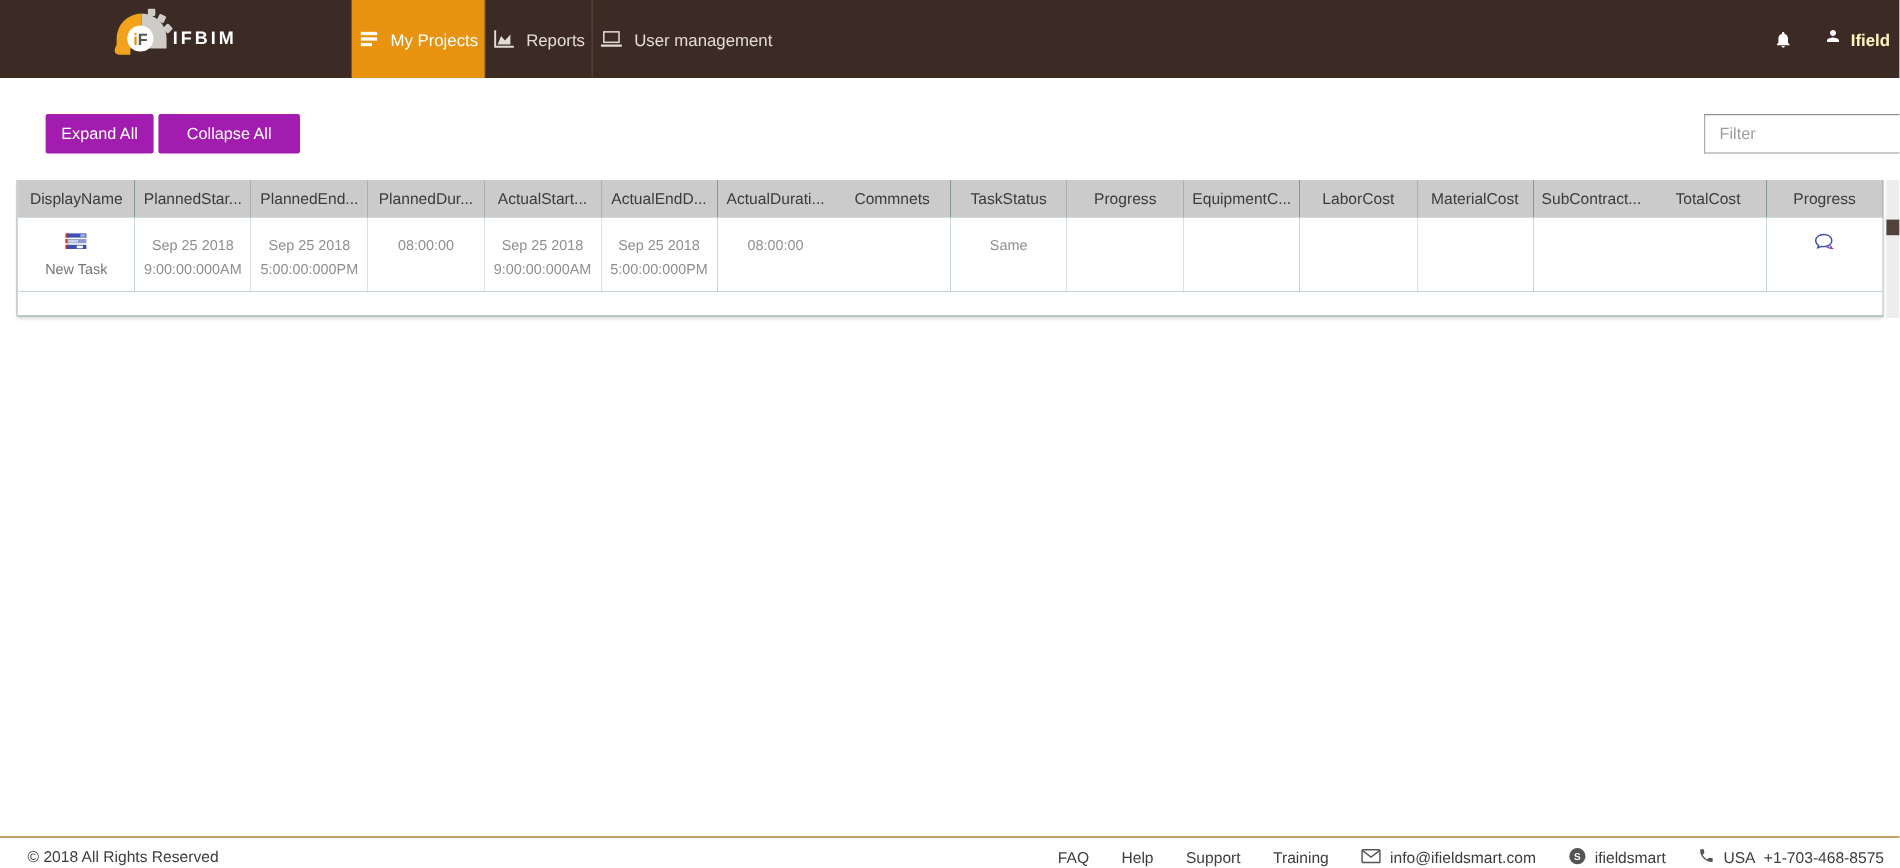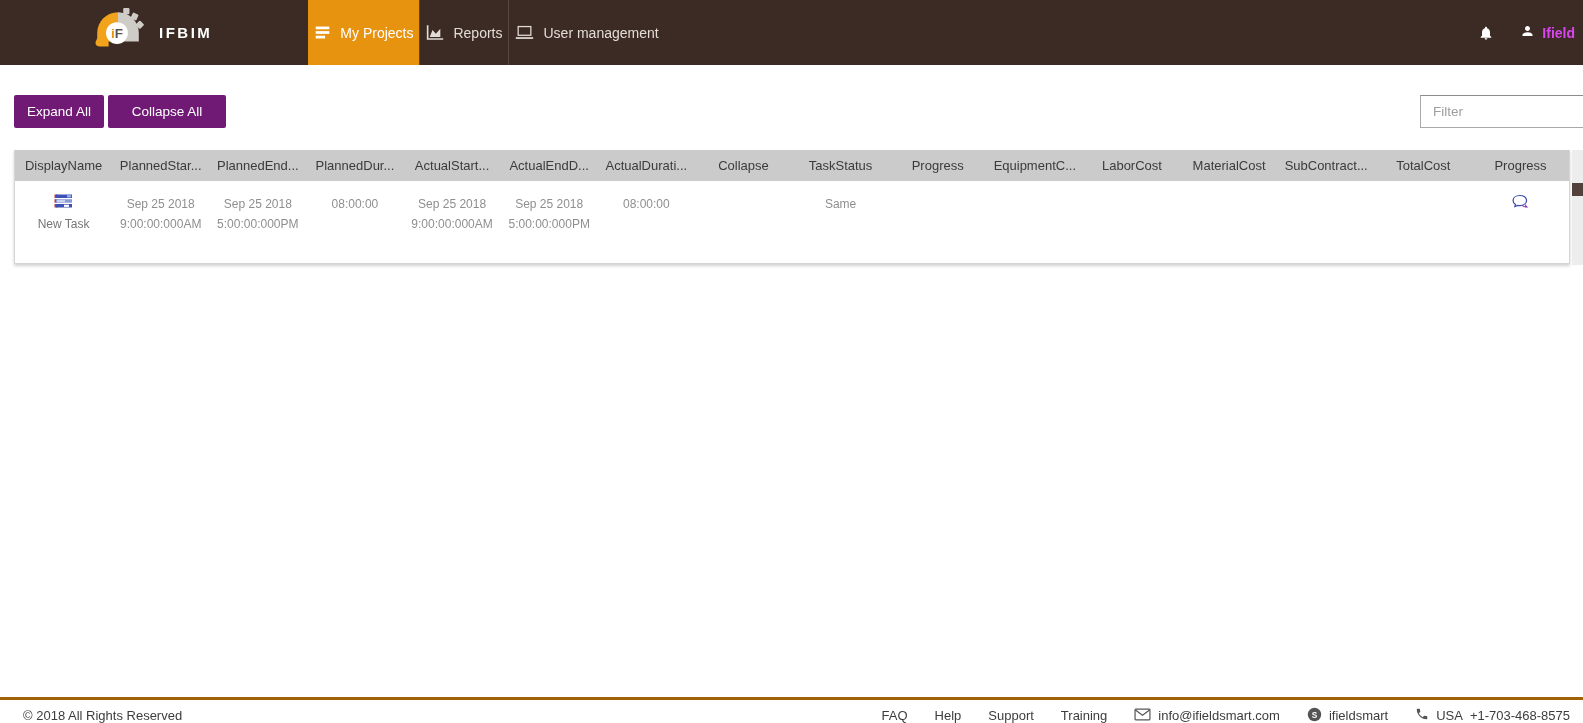--- a/index.html
+++ b/index.html
@@ -11,48 +11,48 @@
     font-family: "Liberation Sans", sans-serif;
   }
 
   
   .navbar {
     position: absolute; top: 0; left: 0;
     width: 100%; height: 65px;
     background: #3B2B24;
     display: flex; align-items: stretch;
   }
-  .brand { margin-left: 92px; display: flex; align-items: center; gap: 15px; }
+  .brand { margin-left: 92px; display: flex; align-items: center; }
   .brand-text {
     color: #ffffff; font-size: 15px; font-weight: bold;
     letter-spacing: 2.5px;
   }
   .nav-tabs { margin-left: 96px; display: flex; align-items: stretch; }
   .tab {
     display: flex; align-items: center; gap: 9px;
     padding: 0 6px; cursor: pointer;
     color: #E3DBD6; font-size: 14px; white-space: nowrap;
   }
   .tab.active { background: #E8930F; color: #ffffff; }
   .tab.bordered { border-left: 1px solid #57463E; border-right: 1px solid #57463E; }
   .tab .ticon { display: inline-flex; }
   .nav-right {
     margin-left: auto; display: flex; align-items: center;
     padding-right: 8px; gap: 26px;
   }
   .bell-btn, .user-btn { display: flex; align-items: center; gap: 7px; cursor: pointer; }
-  .user-name { color: #d946ef; font-size: 14px; font-weight: bold; }
+  .user-name { color: #fef9c3; font-size: 14px; font-weight: bold; }
 
   
   .btn {
     position: absolute; top: 95px; height: 33px;
-    background: #701a75; color: #ffffff;
+    background: #a21caf; color: #ffffff;
     border: none; border-radius: 2px;
     font-family: "Liberation Sans", sans-serif;
-    font-size: 13.5px; cursor: pointer;
+    font-size: 13.5px; cursor: pointer; margin-left: 24px;
   }
   #btn-expand { left: 14px; width: 90px; }
   #btn-collapse { left: 108px; width: 118px; }
   .filter-input {
     position: absolute; top: 95px; left: 1420px;
     width: 172px; height: 33px;
     border: 1px solid #a9a9a9; border-top-color: #8c8c8c;
     padding: 0 12px; font-size: 13.5px; color: #444;
     font-family: "Liberation Sans", sans-serif;
     outline: none; background: #fff;
@@ -90,21 +90,21 @@
   .scroll-thumb {
     position: absolute; left: 0; top: 33px;
     width: 11px; height: 13px; background: #52423B;
     cursor: pointer;
   }
 
   
   .footer {
     position: absolute; top: 697px; left: 0;
     width: 100%; height: 26px;
-    background: #fff; border-top: 3px solid #a16207;
+    background: #fff; border-top: 1px solid #a16207;
     padding: 8px 13px 0 23px;
     display: flex; font-size: 13px; color: #3d3d3d;
   }
   .footer-right { margin-left: auto; display: flex; gap: 27px; align-items: center; }
   .flink { cursor: pointer; white-space: nowrap; }
   .fitem { display: flex; align-items: center; gap: 7px; cursor: pointer; white-space: nowrap; }
 </style>
 </head>
 <body>
 
@@ -183,21 +183,21 @@
   <table>
     <thead>
       <tr>
         <th>DisplayName</th>
         <th>PlannedStar...</th>
         <th>PlannedEnd...</th>
         <th>PlannedDur...</th>
         <th>ActualStart...</th>
         <th>ActualEndD...</th>
         <th>ActualDurati...</th>
-        <th>Collapse</th>
+        <th>Commnets</th>
         <th>TaskStatus</th>
         <th>Progress</th>
         <th>EquipmentC...</th>
         <th>LaborCost</th>
         <th>MaterialCost</th>
         <th>SubContract...</th>
         <th>TotalCost</th>
         <th>Progress</th>
       </tr>
     </thead>

